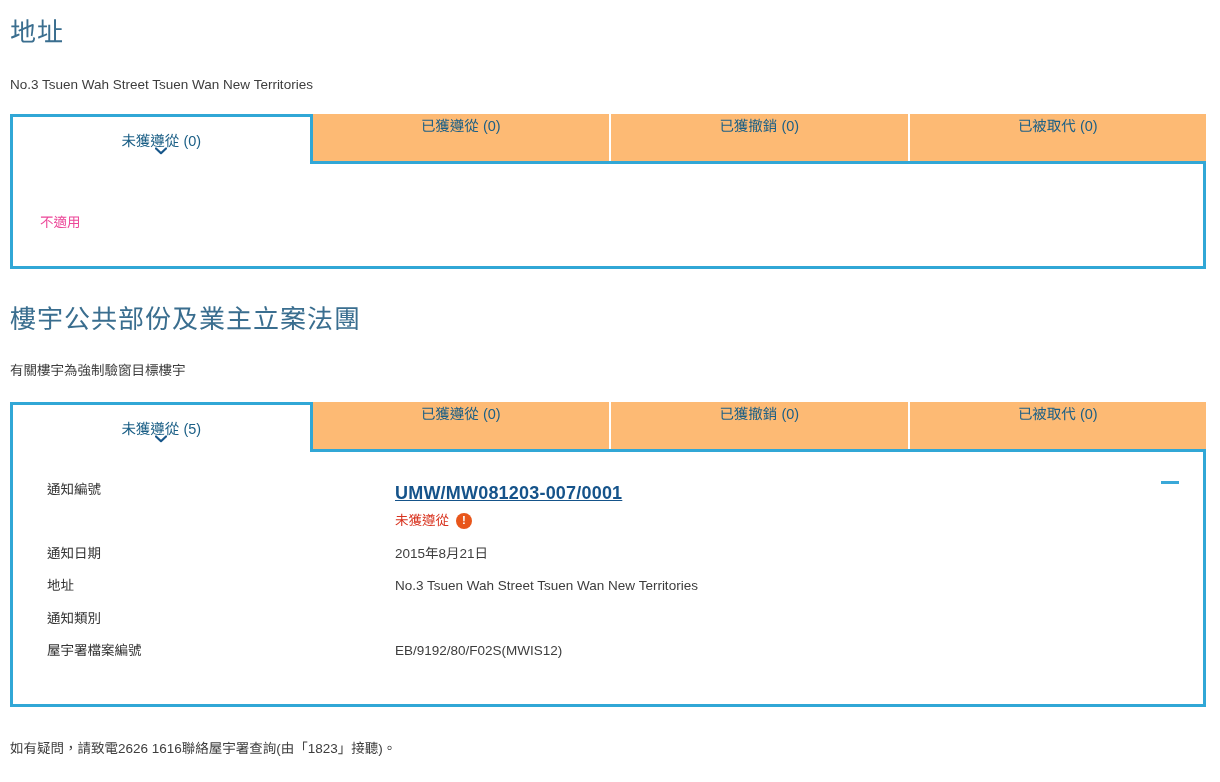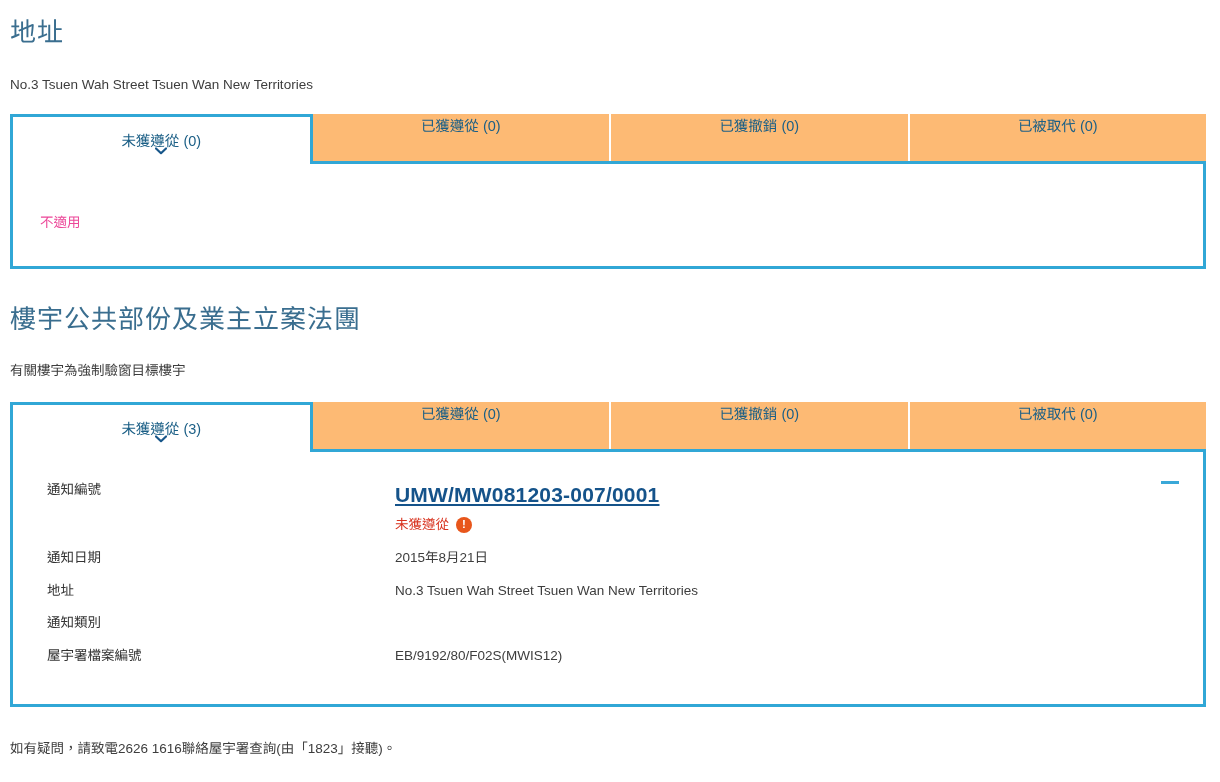--- a/index.html
+++ b/index.html
@@ -127,21 +127,21 @@
     line-height: 1.45;
   }
   .row-value {
     flex: 1;
     font-size: 13.5px;
     color: #3d3d3d;
     line-height: 1.45;
   }
   .notice-no {
     color: #15538a;
-    font-size: 21px;
+    font-size: 18px;
     font-weight: bold;
     letter-spacing: 0.2px;
     display: block;
     margin-bottom: 5px;
   }
   .status-line {
     display: flex;
     align-items: center;
     gap: 7px;
   }
@@ -227,21 +227,21 @@
     <span class="na-text">不適用</span>
   </div>
 
   <h1 class="section-heading abs" style="left:10px; top:305px;">樓宇公共部份及業主立案法團</h1>
 
   <div class="section-subtitle abs" style="left:10px; top:362px;">有關樓宇為強制驗窗目標樓宇</div>
 
   <div class="tabs abs" style="left:10px; top:402px;">
 
     <div class="tab active">
-      <span class="tab-label">未獲遵從 (3)</span>
+      <span class="tab-label">未獲遵從 (5)</span>
       <span class="chev">
         <svg width="12" height="8" viewBox="0 0 12 8" aria-hidden="true">
           <path d="M1 1.5 L6 6.2 L11 1.5" fill="none" stroke="#17568a" stroke-width="2.2" stroke-linecap="round" stroke-linejoin="round"></path>
         </svg>
       </span>
     </div>
 
     <div class="tab">
       <span class="tab-label">已獲遵從 (0)</span>
     </div>

